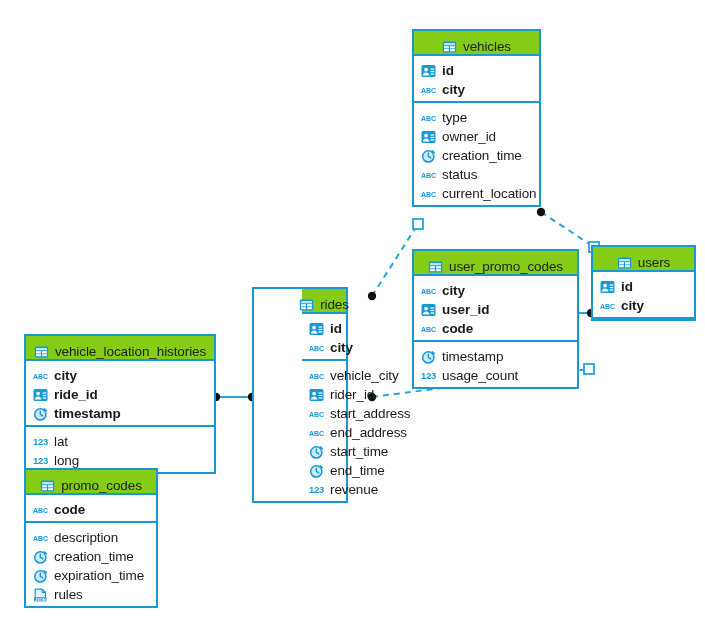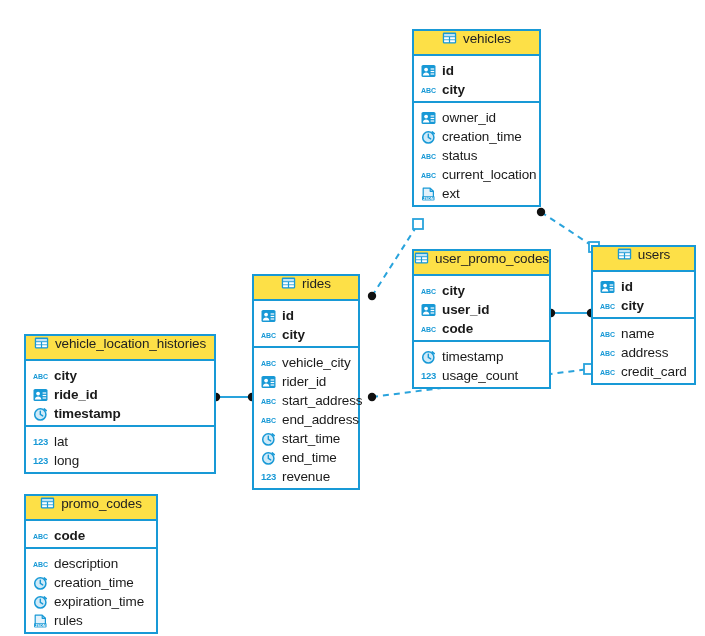--- a/index.html
+++ b/index.html
@@ -24,27 +24,27 @@
 
   
   .node {
     position: absolute;
     background: #ffffff;
     border: 2px solid #1899D6;
     z-index: 5;
   }
   .node-header {
     display: flex;
-    align-items: flex-start;
+    align-items: flex-end;
     justify-content: center;
     gap: 6px;
     height: 25px;
     padding: 0 6px;
     border-bottom: 2px solid #1899D6;
-    background: #fde047;
+    background: #84cc16;
   }
   .node-title {
     font-size: 13.5px;
     color: #222222;
     white-space: nowrap;
     letter-spacing: -0.1px;
   }
   .section {
     padding: 3px 0 4px 0;
   }
@@ -163,20 +163,24 @@
             </span>
             <span class="field-label">id</span>
           </div>
           <div class="field key">
             <span class="icon-abc">ABC</span>
             <span class="field-label">city</span>
           </div>
         </div>
         <div class="section">
           <div class="field">
+            <span class="icon-abc">ABC</span>
+            <span class="field-label">type</span>
+          </div>
+          <div class="field">
             <span class="icon">
               <svg width="15" height="14" viewBox="0 0 15 14">
                 <rect x="0.5" y="1" width="14" height="12" rx="1.6" fill="#1899D6"></rect>
                 <circle cx="5.1" cy="5.6" r="1.9" fill="#ffffff"></circle>
                 <path d="M1.9 11.4c0-1.9 1.5-3 3.2-3s3.2 1.1 3.2 3z" fill="#ffffff"></path>
                 <rect x="9.6" y="4.4" width="3.6" height="1.2" fill="#ffffff"></rect>
                 <rect x="9.6" y="6.9" width="3.6" height="1.2" fill="#ffffff"></rect>
                 <rect x="9.6" y="9.4" width="3.6" height="1.2" fill="#ffffff"></rect>
               </svg>
             </span>
@@ -192,327 +196,302 @@
             </span>
             <span class="field-label">creation_time</span>
           </div>
           <div class="field">
             <span class="icon-abc">ABC</span>
             <span class="field-label">status</span>
           </div>
           <div class="field">
             <span class="icon-abc">ABC</span>
             <span class="field-label">current_location</span>
+          </div>
+        </div>
+      </div>
+      <div class="node" style="left: 412px; top: 249px; width: 167px;">
+        <div class="node-header">
+          <span class="icon">
+            <svg width="15" height="14" viewBox="0 0 15 14">
+              <rect x="0.8" y="1.6" width="13.4" height="10.8" rx="1.1" fill="#1899D6"></rect>
+              <rect x="2.1" y="3" width="10.8" height="2.3" fill="#bfe4f6"></rect>
+              <rect x="2.1" y="6.2" width="4.8" height="2.2" fill="#ffffff"></rect>
+              <rect x="8.1" y="6.2" width="4.8" height="2.2" fill="#ffffff"></rect>
+              <rect x="2.1" y="9.2" width="4.8" height="2.0" fill="#ffffff"></rect>
+              <rect x="8.1" y="9.2" width="4.8" height="2.0" fill="#ffffff"></rect>
+            </svg>
+          </span>
+          <span class="node-title">user_promo_codes</span>
+        </div>
+        <div class="section pk">
+          <div class="field key">
+            <span class="icon-abc">ABC</span>
+            <span class="field-label">city</span>
+          </div>
+          <div class="field key">
+            <span class="icon">
+              <svg width="15" height="14" viewBox="0 0 15 14">
+                <rect x="0.5" y="1" width="14" height="12" rx="1.6" fill="#1899D6"></rect>
+                <circle cx="5.1" cy="5.6" r="1.9" fill="#ffffff"></circle>
+                <path d="M1.9 11.4c0-1.9 1.5-3 3.2-3s3.2 1.1 3.2 3z" fill="#ffffff"></path>
+                <rect x="9.6" y="4.4" width="3.6" height="1.2" fill="#ffffff"></rect>
+                <rect x="9.6" y="6.9" width="3.6" height="1.2" fill="#ffffff"></rect>
+                <rect x="9.6" y="9.4" width="3.6" height="1.2" fill="#ffffff"></rect>
+              </svg>
+            </span>
+            <span class="field-label">user_id</span>
+          </div>
+          <div class="field key">
+            <span class="icon-abc">ABC</span>
+            <span class="field-label">code</span>
+          </div>
+        </div>
+        <div class="section">
+          <div class="field">
+            <span class="icon">
+              <svg width="15" height="14" viewBox="0 0 15 14">
+                <circle cx="7.3" cy="7.4" r="5.6" fill="#cfeaf8" stroke="#1899D6" stroke-width="1.5"></circle>
+                <path d="M7.3 4.2 L7.3 7.4 L9.7 8.9" stroke="#1899D6" stroke-width="1.4" fill="none" stroke-linecap="round"></path>
+                <path d="M11.2 1.9 L13.3 3.6" stroke="#1899D6" stroke-width="1.5" stroke-linecap="round"></path>
+              </svg>
+            </span>
+            <span class="field-label">timestamp</span>
+          </div>
+          <div class="field">
+            <span class="icon-num">123</span>
+            <span class="field-label">usage_count</span>
+          </div>
+        </div>
+      </div>
+      <div class="node" style="left: 591px; top: 245px; width: 105px;">
+        <div class="node-header">
+          <span class="icon">
+            <svg width="15" height="14" viewBox="0 0 15 14">
+              <rect x="0.8" y="1.6" width="13.4" height="10.8" rx="1.1" fill="#1899D6"></rect>
+              <rect x="2.1" y="3" width="10.8" height="2.3" fill="#bfe4f6"></rect>
+              <rect x="2.1" y="6.2" width="4.8" height="2.2" fill="#ffffff"></rect>
+              <rect x="8.1" y="6.2" width="4.8" height="2.2" fill="#ffffff"></rect>
+              <rect x="2.1" y="9.2" width="4.8" height="2.0" fill="#ffffff"></rect>
+              <rect x="8.1" y="9.2" width="4.8" height="2.0" fill="#ffffff"></rect>
+            </svg>
+          </span>
+          <span class="node-title">users</span>
+        </div>
+        <div class="section pk">
+          <div class="field key">
+            <span class="icon">
+              <svg width="15" height="14" viewBox="0 0 15 14">
+                <rect x="0.5" y="1" width="14" height="12" rx="1.6" fill="#1899D6"></rect>
+                <circle cx="5.1" cy="5.6" r="1.9" fill="#ffffff"></circle>
+                <path d="M1.9 11.4c0-1.9 1.5-3 3.2-3s3.2 1.1 3.2 3z" fill="#ffffff"></path>
+                <rect x="9.6" y="4.4" width="3.6" height="1.2" fill="#ffffff"></rect>
+                <rect x="9.6" y="6.9" width="3.6" height="1.2" fill="#ffffff"></rect>
+                <rect x="9.6" y="9.4" width="3.6" height="1.2" fill="#ffffff"></rect>
+              </svg>
+            </span>
+            <span class="field-label">id</span>
+          </div>
+          <div class="field key">
+            <span class="icon-abc">ABC</span>
+            <span class="field-label">city</span>
+          </div>
+        </div>
+      </div>
+      <div class="node" style="left: 252px; top: 287px; width: 96px; padding-left: 48px;">
+        <div class="node-header">
+          <span class="icon">
+            <svg width="15" height="14" viewBox="0 0 15 14">
+              <rect x="0.8" y="1.6" width="13.4" height="10.8" rx="1.1" fill="#1899D6"></rect>
+              <rect x="2.1" y="3" width="10.8" height="2.3" fill="#bfe4f6"></rect>
+              <rect x="2.1" y="6.2" width="4.8" height="2.2" fill="#ffffff"></rect>
+              <rect x="8.1" y="6.2" width="4.8" height="2.2" fill="#ffffff"></rect>
+              <rect x="2.1" y="9.2" width="4.8" height="2.0" fill="#ffffff"></rect>
+              <rect x="8.1" y="9.2" width="4.8" height="2.0" fill="#ffffff"></rect>
+            </svg>
+          </span>
+          <span class="node-title">rides</span>
+        </div>
+        <div class="section pk">
+          <div class="field key">
+            <span class="icon">
+              <svg width="15" height="14" viewBox="0 0 15 14">
+                <rect x="0.5" y="1" width="14" height="12" rx="1.6" fill="#1899D6"></rect>
+                <circle cx="5.1" cy="5.6" r="1.9" fill="#ffffff"></circle>
+                <path d="M1.9 11.4c0-1.9 1.5-3 3.2-3s3.2 1.1 3.2 3z" fill="#ffffff"></path>
+                <rect x="9.6" y="4.4" width="3.6" height="1.2" fill="#ffffff"></rect>
+                <rect x="9.6" y="6.9" width="3.6" height="1.2" fill="#ffffff"></rect>
+                <rect x="9.6" y="9.4" width="3.6" height="1.2" fill="#ffffff"></rect>
+              </svg>
+            </span>
+            <span class="field-label">id</span>
+          </div>
+          <div class="field key">
+            <span class="icon-abc">ABC</span>
+            <span class="field-label">city</span>
+          </div>
+        </div>
+        <div class="section">
+          <div class="field">
+            <span class="icon-abc">ABC</span>
+            <span class="field-label">vehicle_city</span>
+          </div>
+          <div class="field">
+            <span class="icon">
+              <svg width="15" height="14" viewBox="0 0 15 14">
+                <rect x="0.5" y="1" width="14" height="12" rx="1.6" fill="#1899D6"></rect>
+                <circle cx="5.1" cy="5.6" r="1.9" fill="#ffffff"></circle>
+                <path d="M1.9 11.4c0-1.9 1.5-3 3.2-3s3.2 1.1 3.2 3z" fill="#ffffff"></path>
+                <rect x="9.6" y="4.4" width="3.6" height="1.2" fill="#ffffff"></rect>
+                <rect x="9.6" y="6.9" width="3.6" height="1.2" fill="#ffffff"></rect>
+                <rect x="9.6" y="9.4" width="3.6" height="1.2" fill="#ffffff"></rect>
+              </svg>
+            </span>
+            <span class="field-label">rider_id</span>
+          </div>
+          <div class="field">
+            <span class="icon-abc">ABC</span>
+            <span class="field-label">start_address</span>
+          </div>
+          <div class="field">
+            <span class="icon-abc">ABC</span>
+            <span class="field-label">end_address</span>
+          </div>
+          <div class="field">
+            <span class="icon">
+              <svg width="15" height="14" viewBox="0 0 15 14">
+                <circle cx="7.3" cy="7.4" r="5.6" fill="#cfeaf8" stroke="#1899D6" stroke-width="1.5"></circle>
+                <path d="M7.3 4.2 L7.3 7.4 L9.7 8.9" stroke="#1899D6" stroke-width="1.4" fill="none" stroke-linecap="round"></path>
+                <path d="M11.2 1.9 L13.3 3.6" stroke="#1899D6" stroke-width="1.5" stroke-linecap="round"></path>
+              </svg>
+            </span>
+            <span class="field-label">start_time</span>
+          </div>
+          <div class="field">
+            <span class="icon">
+              <svg width="15" height="14" viewBox="0 0 15 14">
+                <circle cx="7.3" cy="7.4" r="5.6" fill="#cfeaf8" stroke="#1899D6" stroke-width="1.5"></circle>
+                <path d="M7.3 4.2 L7.3 7.4 L9.7 8.9" stroke="#1899D6" stroke-width="1.4" fill="none" stroke-linecap="round"></path>
+                <path d="M11.2 1.9 L13.3 3.6" stroke="#1899D6" stroke-width="1.5" stroke-linecap="round"></path>
+              </svg>
+            </span>
+            <span class="field-label">end_time</span>
+          </div>
+          <div class="field">
+            <span class="icon-num">123</span>
+            <span class="field-label">revenue</span>
+          </div>
+        </div>
+      </div>
+      <div class="node" style="left: 24px; top: 334px; width: 192px;">
+        <div class="node-header">
+          <span class="icon">
+            <svg width="15" height="14" viewBox="0 0 15 14">
+              <rect x="0.8" y="1.6" width="13.4" height="10.8" rx="1.1" fill="#1899D6"></rect>
+              <rect x="2.1" y="3" width="10.8" height="2.3" fill="#bfe4f6"></rect>
+              <rect x="2.1" y="6.2" width="4.8" height="2.2" fill="#ffffff"></rect>
+              <rect x="8.1" y="6.2" width="4.8" height="2.2" fill="#ffffff"></rect>
+              <rect x="2.1" y="9.2" width="4.8" height="2.0" fill="#ffffff"></rect>
+              <rect x="8.1" y="9.2" width="4.8" height="2.0" fill="#ffffff"></rect>
+            </svg>
+          </span>
+          <span class="node-title">vehicle_location_histories</span>
+        </div>
+        <div class="section pk">
+          <div class="field key">
+            <span class="icon-abc">ABC</span>
+            <span class="field-label">city</span>
+          </div>
+          <div class="field key">
+            <span class="icon">
+              <svg width="15" height="14" viewBox="0 0 15 14">
+                <rect x="0.5" y="1" width="14" height="12" rx="1.6" fill="#1899D6"></rect>
+                <circle cx="5.1" cy="5.6" r="1.9" fill="#ffffff"></circle>
+                <path d="M1.9 11.4c0-1.9 1.5-3 3.2-3s3.2 1.1 3.2 3z" fill="#ffffff"></path>
+                <rect x="9.6" y="4.4" width="3.6" height="1.2" fill="#ffffff"></rect>
+                <rect x="9.6" y="6.9" width="3.6" height="1.2" fill="#ffffff"></rect>
+                <rect x="9.6" y="9.4" width="3.6" height="1.2" fill="#ffffff"></rect>
+              </svg>
+            </span>
+            <span class="field-label">ride_id</span>
+          </div>
+          <div class="field key">
+            <span class="icon">
+              <svg width="15" height="14" viewBox="0 0 15 14">
+                <circle cx="7.3" cy="7.4" r="5.6" fill="#cfeaf8" stroke="#1899D6" stroke-width="1.5"></circle>
+                <path d="M7.3 4.2 L7.3 7.4 L9.7 8.9" stroke="#1899D6" stroke-width="1.4" fill="none" stroke-linecap="round"></path>
+                <path d="M11.2 1.9 L13.3 3.6" stroke="#1899D6" stroke-width="1.5" stroke-linecap="round"></path>
+              </svg>
+            </span>
+            <span class="field-label">timestamp</span>
+          </div>
+        </div>
+        <div class="section">
+          <div class="field">
+            <span class="icon-num">123</span>
+            <span class="field-label">lat</span>
+          </div>
+          <div class="field">
+            <span class="icon-num">123</span>
+            <span class="field-label">long</span>
+          </div>
+        </div>
+      </div>
+      <div class="node" style="left: 24px; top: 468px; width: 134px;">
+        <div class="node-header">
+          <span class="icon">
+            <svg width="15" height="14" viewBox="0 0 15 14">
+              <rect x="0.8" y="1.6" width="13.4" height="10.8" rx="1.1" fill="#1899D6"></rect>
+              <rect x="2.1" y="3" width="10.8" height="2.3" fill="#bfe4f6"></rect>
+              <rect x="2.1" y="6.2" width="4.8" height="2.2" fill="#ffffff"></rect>
+              <rect x="8.1" y="6.2" width="4.8" height="2.2" fill="#ffffff"></rect>
+              <rect x="2.1" y="9.2" width="4.8" height="2.0" fill="#ffffff"></rect>
+              <rect x="8.1" y="9.2" width="4.8" height="2.0" fill="#ffffff"></rect>
+            </svg>
+          </span>
+          <span class="node-title">promo_codes</span>
+        </div>
+        <div class="section pk">
+          <div class="field key">
+            <span class="icon-abc">ABC</span>
+            <span class="field-label">code</span>
+          </div>
+        </div>
+        <div class="section">
+          <div class="field">
+            <span class="icon-abc">ABC</span>
+            <span class="field-label">description</span>
+          </div>
+          <div class="field">
+            <span class="icon">
+              <svg width="15" height="14" viewBox="0 0 15 14">
+                <circle cx="7.3" cy="7.4" r="5.6" fill="#cfeaf8" stroke="#1899D6" stroke-width="1.5"></circle>
+                <path d="M7.3 4.2 L7.3 7.4 L9.7 8.9" stroke="#1899D6" stroke-width="1.4" fill="none" stroke-linecap="round"></path>
+                <path d="M11.2 1.9 L13.3 3.6" stroke="#1899D6" stroke-width="1.5" stroke-linecap="round"></path>
+              </svg>
+            </span>
+            <span class="field-label">creation_time</span>
+          </div>
+          <div class="field">
+            <span class="icon">
+              <svg width="15" height="14" viewBox="0 0 15 14">
+                <circle cx="7.3" cy="7.4" r="5.6" fill="#cfeaf8" stroke="#1899D6" stroke-width="1.5"></circle>
+                <path d="M7.3 4.2 L7.3 7.4 L9.7 8.9" stroke="#1899D6" stroke-width="1.4" fill="none" stroke-linecap="round"></path>
+                <path d="M11.2 1.9 L13.3 3.6" stroke="#1899D6" stroke-width="1.5" stroke-linecap="round"></path>
+              </svg>
+            </span>
+            <span class="field-label">expiration_time</span>
           </div>
           <div class="field">
             <span class="icon">
               <svg width="15" height="14" viewBox="0 0 15 14">
                 <path d="M2.2 1.2 H9.2 L12.4 4.3 V12.7 H2.2 Z" fill="#e3f2fb" stroke="#1899D6" stroke-width="1.2" stroke-linejoin="round"></path>
                 <path d="M9.2 1.2 V4.3 H12.4" fill="none" stroke="#1899D6" stroke-width="1.2" stroke-linejoin="round"></path>
                 <rect x="1.1" y="9.2" width="12.4" height="4.1" rx="0.6" fill="#1899D6"></rect>
                 <text x="7.3" y="12.5" font-family="Liberation Sans, sans-serif" font-size="3.9" font-weight="bold" fill="#ffffff" text-anchor="middle">JSON</text>
               </svg>
             </span>
-            <span class="field-label">ext</span>
-          </div>
-        </div>
-      </div>
-      <div class="node" style="left: 412px; top: 249px; width: 139px;">
-        <div class="node-header">
-          <span class="icon">
-            <svg width="15" height="14" viewBox="0 0 15 14">
-              <rect x="0.8" y="1.6" width="13.4" height="10.8" rx="1.1" fill="#1899D6"></rect>
-              <rect x="2.1" y="3" width="10.8" height="2.3" fill="#bfe4f6"></rect>
-              <rect x="2.1" y="6.2" width="4.8" height="2.2" fill="#ffffff"></rect>
-              <rect x="8.1" y="6.2" width="4.8" height="2.2" fill="#ffffff"></rect>
-              <rect x="2.1" y="9.2" width="4.8" height="2.0" fill="#ffffff"></rect>
-              <rect x="8.1" y="9.2" width="4.8" height="2.0" fill="#ffffff"></rect>
-            </svg>
-          </span>
-          <span class="node-title">user_promo_codes</span>
-        </div>
-        <div class="section pk">
-          <div class="field key">
-            <span class="icon-abc">ABC</span>
-            <span class="field-label">city</span>
-          </div>
-          <div class="field key">
-            <span class="icon">
-              <svg width="15" height="14" viewBox="0 0 15 14">
-                <rect x="0.5" y="1" width="14" height="12" rx="1.6" fill="#1899D6"></rect>
-                <circle cx="5.1" cy="5.6" r="1.9" fill="#ffffff"></circle>
-                <path d="M1.9 11.4c0-1.9 1.5-3 3.2-3s3.2 1.1 3.2 3z" fill="#ffffff"></path>
-                <rect x="9.6" y="4.4" width="3.6" height="1.2" fill="#ffffff"></rect>
-                <rect x="9.6" y="6.9" width="3.6" height="1.2" fill="#ffffff"></rect>
-                <rect x="9.6" y="9.4" width="3.6" height="1.2" fill="#ffffff"></rect>
-              </svg>
-            </span>
-            <span class="field-label">user_id</span>
-          </div>
-          <div class="field key">
-            <span class="icon-abc">ABC</span>
-            <span class="field-label">code</span>
-          </div>
-        </div>
-        <div class="section">
-          <div class="field">
-            <span class="icon">
-              <svg width="15" height="14" viewBox="0 0 15 14">
-                <circle cx="7.3" cy="7.4" r="5.6" fill="#cfeaf8" stroke="#1899D6" stroke-width="1.5"></circle>
-                <path d="M7.3 4.2 L7.3 7.4 L9.7 8.9" stroke="#1899D6" stroke-width="1.4" fill="none" stroke-linecap="round"></path>
-                <path d="M11.2 1.9 L13.3 3.6" stroke="#1899D6" stroke-width="1.5" stroke-linecap="round"></path>
-              </svg>
-            </span>
-            <span class="field-label">timestamp</span>
-          </div>
-          <div class="field">
-            <span class="icon-num">123</span>
-            <span class="field-label">usage_count</span>
-          </div>
-        </div>
-      </div>
-      <div class="node" style="left: 591px; top: 245px; width: 105px;">
-        <div class="node-header">
-          <span class="icon">
-            <svg width="15" height="14" viewBox="0 0 15 14">
-              <rect x="0.8" y="1.6" width="13.4" height="10.8" rx="1.1" fill="#1899D6"></rect>
-              <rect x="2.1" y="3" width="10.8" height="2.3" fill="#bfe4f6"></rect>
-              <rect x="2.1" y="6.2" width="4.8" height="2.2" fill="#ffffff"></rect>
-              <rect x="8.1" y="6.2" width="4.8" height="2.2" fill="#ffffff"></rect>
-              <rect x="2.1" y="9.2" width="4.8" height="2.0" fill="#ffffff"></rect>
-              <rect x="8.1" y="9.2" width="4.8" height="2.0" fill="#ffffff"></rect>
-            </svg>
-          </span>
-          <span class="node-title">users</span>
-        </div>
-        <div class="section pk">
-          <div class="field key">
-            <span class="icon">
-              <svg width="15" height="14" viewBox="0 0 15 14">
-                <rect x="0.5" y="1" width="14" height="12" rx="1.6" fill="#1899D6"></rect>
-                <circle cx="5.1" cy="5.6" r="1.9" fill="#ffffff"></circle>
-                <path d="M1.9 11.4c0-1.9 1.5-3 3.2-3s3.2 1.1 3.2 3z" fill="#ffffff"></path>
-                <rect x="9.6" y="4.4" width="3.6" height="1.2" fill="#ffffff"></rect>
-                <rect x="9.6" y="6.9" width="3.6" height="1.2" fill="#ffffff"></rect>
-                <rect x="9.6" y="9.4" width="3.6" height="1.2" fill="#ffffff"></rect>
-              </svg>
-            </span>
-            <span class="field-label">id</span>
-          </div>
-          <div class="field key">
-            <span class="icon-abc">ABC</span>
-            <span class="field-label">city</span>
-          </div>
-        </div>
-        <div class="section">
-          <div class="field">
-            <span class="icon-abc">ABC</span>
-            <span class="field-label">name</span>
-          </div>
-          <div class="field">
-            <span class="icon-abc">ABC</span>
-            <span class="field-label">address</span>
-          </div>
-          <div class="field">
-            <span class="icon-abc">ABC</span>
-            <span class="field-label">credit_card</span>
-          </div>
-        </div>
-      </div>
-      <div class="node" style="left: 252px; top: 274px; width: 108px;">
-        <div class="node-header">
-          <span class="icon">
-            <svg width="15" height="14" viewBox="0 0 15 14">
-              <rect x="0.8" y="1.6" width="13.4" height="10.8" rx="1.1" fill="#1899D6"></rect>
-              <rect x="2.1" y="3" width="10.8" height="2.3" fill="#bfe4f6"></rect>
-              <rect x="2.1" y="6.2" width="4.8" height="2.2" fill="#ffffff"></rect>
-              <rect x="8.1" y="6.2" width="4.8" height="2.2" fill="#ffffff"></rect>
-              <rect x="2.1" y="9.2" width="4.8" height="2.0" fill="#ffffff"></rect>
-              <rect x="8.1" y="9.2" width="4.8" height="2.0" fill="#ffffff"></rect>
-            </svg>
-          </span>
-          <span class="node-title">rides</span>
-        </div>
-        <div class="section pk">
-          <div class="field key">
-            <span class="icon">
-              <svg width="15" height="14" viewBox="0 0 15 14">
-                <rect x="0.5" y="1" width="14" height="12" rx="1.6" fill="#1899D6"></rect>
-                <circle cx="5.1" cy="5.6" r="1.9" fill="#ffffff"></circle>
-                <path d="M1.9 11.4c0-1.9 1.5-3 3.2-3s3.2 1.1 3.2 3z" fill="#ffffff"></path>
-                <rect x="9.6" y="4.4" width="3.6" height="1.2" fill="#ffffff"></rect>
-                <rect x="9.6" y="6.9" width="3.6" height="1.2" fill="#ffffff"></rect>
-                <rect x="9.6" y="9.4" width="3.6" height="1.2" fill="#ffffff"></rect>
-              </svg>
-            </span>
-            <span class="field-label">id</span>
-          </div>
-          <div class="field key">
-            <span class="icon-abc">ABC</span>
-            <span class="field-label">city</span>
-          </div>
-        </div>
-        <div class="section">
-          <div class="field">
-            <span class="icon-abc">ABC</span>
-            <span class="field-label">vehicle_city</span>
-          </div>
-          <div class="field">
-            <span class="icon">
-              <svg width="15" height="14" viewBox="0 0 15 14">
-                <rect x="0.5" y="1" width="14" height="12" rx="1.6" fill="#1899D6"></rect>
-                <circle cx="5.1" cy="5.6" r="1.9" fill="#ffffff"></circle>
-                <path d="M1.9 11.4c0-1.9 1.5-3 3.2-3s3.2 1.1 3.2 3z" fill="#ffffff"></path>
-                <rect x="9.6" y="4.4" width="3.6" height="1.2" fill="#ffffff"></rect>
-                <rect x="9.6" y="6.9" width="3.6" height="1.2" fill="#ffffff"></rect>
-                <rect x="9.6" y="9.4" width="3.6" height="1.2" fill="#ffffff"></rect>
-              </svg>
-            </span>
-            <span class="field-label">rider_id</span>
-          </div>
-          <div class="field">
-            <span class="icon-abc">ABC</span>
-            <span class="field-label">start_address</span>
-          </div>
-          <div class="field">
-            <span class="icon-abc">ABC</span>
-            <span class="field-label">end_address</span>
-          </div>
-          <div class="field">
-            <span class="icon">
-              <svg width="15" height="14" viewBox="0 0 15 14">
-                <circle cx="7.3" cy="7.4" r="5.6" fill="#cfeaf8" stroke="#1899D6" stroke-width="1.5"></circle>
-                <path d="M7.3 4.2 L7.3 7.4 L9.7 8.9" stroke="#1899D6" stroke-width="1.4" fill="none" stroke-linecap="round"></path>
-                <path d="M11.2 1.9 L13.3 3.6" stroke="#1899D6" stroke-width="1.5" stroke-linecap="round"></path>
-              </svg>
-            </span>
-            <span class="field-label">start_time</span>
-          </div>
-          <div class="field">
-            <span class="icon">
-              <svg width="15" height="14" viewBox="0 0 15 14">
-                <circle cx="7.3" cy="7.4" r="5.6" fill="#cfeaf8" stroke="#1899D6" stroke-width="1.5"></circle>
-                <path d="M7.3 4.2 L7.3 7.4 L9.7 8.9" stroke="#1899D6" stroke-width="1.4" fill="none" stroke-linecap="round"></path>
-                <path d="M11.2 1.9 L13.3 3.6" stroke="#1899D6" stroke-width="1.5" stroke-linecap="round"></path>
-              </svg>
-            </span>
-            <span class="field-label">end_time</span>
-          </div>
-          <div class="field">
-            <span class="icon-num">123</span>
-            <span class="field-label">revenue</span>
-          </div>
-        </div>
-      </div>
-      <div class="node" style="left: 24px; top: 334px; width: 192px;">
-        <div class="node-header">
-          <span class="icon">
-            <svg width="15" height="14" viewBox="0 0 15 14">
-              <rect x="0.8" y="1.6" width="13.4" height="10.8" rx="1.1" fill="#1899D6"></rect>
-              <rect x="2.1" y="3" width="10.8" height="2.3" fill="#bfe4f6"></rect>
-              <rect x="2.1" y="6.2" width="4.8" height="2.2" fill="#ffffff"></rect>
-              <rect x="8.1" y="6.2" width="4.8" height="2.2" fill="#ffffff"></rect>
-              <rect x="2.1" y="9.2" width="4.8" height="2.0" fill="#ffffff"></rect>
-              <rect x="8.1" y="9.2" width="4.8" height="2.0" fill="#ffffff"></rect>
-            </svg>
-          </span>
-          <span class="node-title">vehicle_location_histories</span>
-        </div>
-        <div class="section pk">
-          <div class="field key">
-            <span class="icon-abc">ABC</span>
-            <span class="field-label">city</span>
-          </div>
-          <div class="field key">
-            <span class="icon">
-              <svg width="15" height="14" viewBox="0 0 15 14">
-                <rect x="0.5" y="1" width="14" height="12" rx="1.6" fill="#1899D6"></rect>
-                <circle cx="5.1" cy="5.6" r="1.9" fill="#ffffff"></circle>
-                <path d="M1.9 11.4c0-1.9 1.5-3 3.2-3s3.2 1.1 3.2 3z" fill="#ffffff"></path>
-                <rect x="9.6" y="4.4" width="3.6" height="1.2" fill="#ffffff"></rect>
-                <rect x="9.6" y="6.9" width="3.6" height="1.2" fill="#ffffff"></rect>
-                <rect x="9.6" y="9.4" width="3.6" height="1.2" fill="#ffffff"></rect>
-              </svg>
-            </span>
-            <span class="field-label">ride_id</span>
-          </div>
-          <div class="field key">
-            <span class="icon">
-              <svg width="15" height="14" viewBox="0 0 15 14">
-                <circle cx="7.3" cy="7.4" r="5.6" fill="#cfeaf8" stroke="#1899D6" stroke-width="1.5"></circle>
-                <path d="M7.3 4.2 L7.3 7.4 L9.7 8.9" stroke="#1899D6" stroke-width="1.4" fill="none" stroke-linecap="round"></path>
-                <path d="M11.2 1.9 L13.3 3.6" stroke="#1899D6" stroke-width="1.5" stroke-linecap="round"></path>
-              </svg>
-            </span>
-            <span class="field-label">timestamp</span>
-          </div>
-        </div>
-        <div class="section">
-          <div class="field">
-            <span class="icon-num">123</span>
-            <span class="field-label">lat</span>
-          </div>
-          <div class="field">
-            <span class="icon-num">123</span>
-            <span class="field-label">long</span>
-          </div>
-        </div>
-      </div>
-      <div class="node" style="left: 24px; top: 494px; width: 134px;">
-        <div class="node-header">
-          <span class="icon">
-            <svg width="15" height="14" viewBox="0 0 15 14">
-              <rect x="0.8" y="1.6" width="13.4" height="10.8" rx="1.1" fill="#1899D6"></rect>
-              <rect x="2.1" y="3" width="10.8" height="2.3" fill="#bfe4f6"></rect>
-              <rect x="2.1" y="6.2" width="4.8" height="2.2" fill="#ffffff"></rect>
-              <rect x="8.1" y="6.2" width="4.8" height="2.2" fill="#ffffff"></rect>
-              <rect x="2.1" y="9.2" width="4.8" height="2.0" fill="#ffffff"></rect>
-              <rect x="8.1" y="9.2" width="4.8" height="2.0" fill="#ffffff"></rect>
-            </svg>
-          </span>
-          <span class="node-title">promo_codes</span>
-        </div>
-        <div class="section pk">
-          <div class="field key">
-            <span class="icon-abc">ABC</span>
-            <span class="field-label">code</span>
-          </div>
-        </div>
-        <div class="section">
-          <div class="field">
-            <span class="icon-abc">ABC</span>
-            <span class="field-label">description</span>
-          </div>
-          <div class="field">
-            <span class="icon">
-              <svg width="15" height="14" viewBox="0 0 15 14">
-                <circle cx="7.3" cy="7.4" r="5.6" fill="#cfeaf8" stroke="#1899D6" stroke-width="1.5"></circle>
-                <path d="M7.3 4.2 L7.3 7.4 L9.7 8.9" stroke="#1899D6" stroke-width="1.4" fill="none" stroke-linecap="round"></path>
-                <path d="M11.2 1.9 L13.3 3.6" stroke="#1899D6" stroke-width="1.5" stroke-linecap="round"></path>
-              </svg>
-            </span>
-            <span class="field-label">creation_time</span>
-          </div>
-          <div class="field">
-            <span class="icon">
-              <svg width="15" height="14" viewBox="0 0 15 14">
-                <circle cx="7.3" cy="7.4" r="5.6" fill="#cfeaf8" stroke="#1899D6" stroke-width="1.5"></circle>
-                <path d="M7.3 4.2 L7.3 7.4 L9.7 8.9" stroke="#1899D6" stroke-width="1.4" fill="none" stroke-linecap="round"></path>
-                <path d="M11.2 1.9 L13.3 3.6" stroke="#1899D6" stroke-width="1.5" stroke-linecap="round"></path>
-              </svg>
-            </span>
-            <span class="field-label">expiration_time</span>
-          </div>
-          <div class="field">
-            <span class="icon">
-              <svg width="15" height="14" viewBox="0 0 15 14">
-                <path d="M2.2 1.2 H9.2 L12.4 4.3 V12.7 H2.2 Z" fill="#e3f2fb" stroke="#1899D6" stroke-width="1.2" stroke-linejoin="round"></path>
-                <path d="M9.2 1.2 V4.3 H12.4" fill="none" stroke="#1899D6" stroke-width="1.2" stroke-linejoin="round"></path>
-                <rect x="1.1" y="9.2" width="12.4" height="4.1" rx="0.6" fill="#1899D6"></rect>
-                <text x="7.3" y="12.5" font-family="Liberation Sans, sans-serif" font-size="3.9" font-weight="bold" fill="#ffffff" text-anchor="middle">JSON</text>
-              </svg>
-            </span>
             <span class="field-label">rules</span>
           </div>
         </div>
       </div>
     </div>
 </div>
 
 </body></html>

